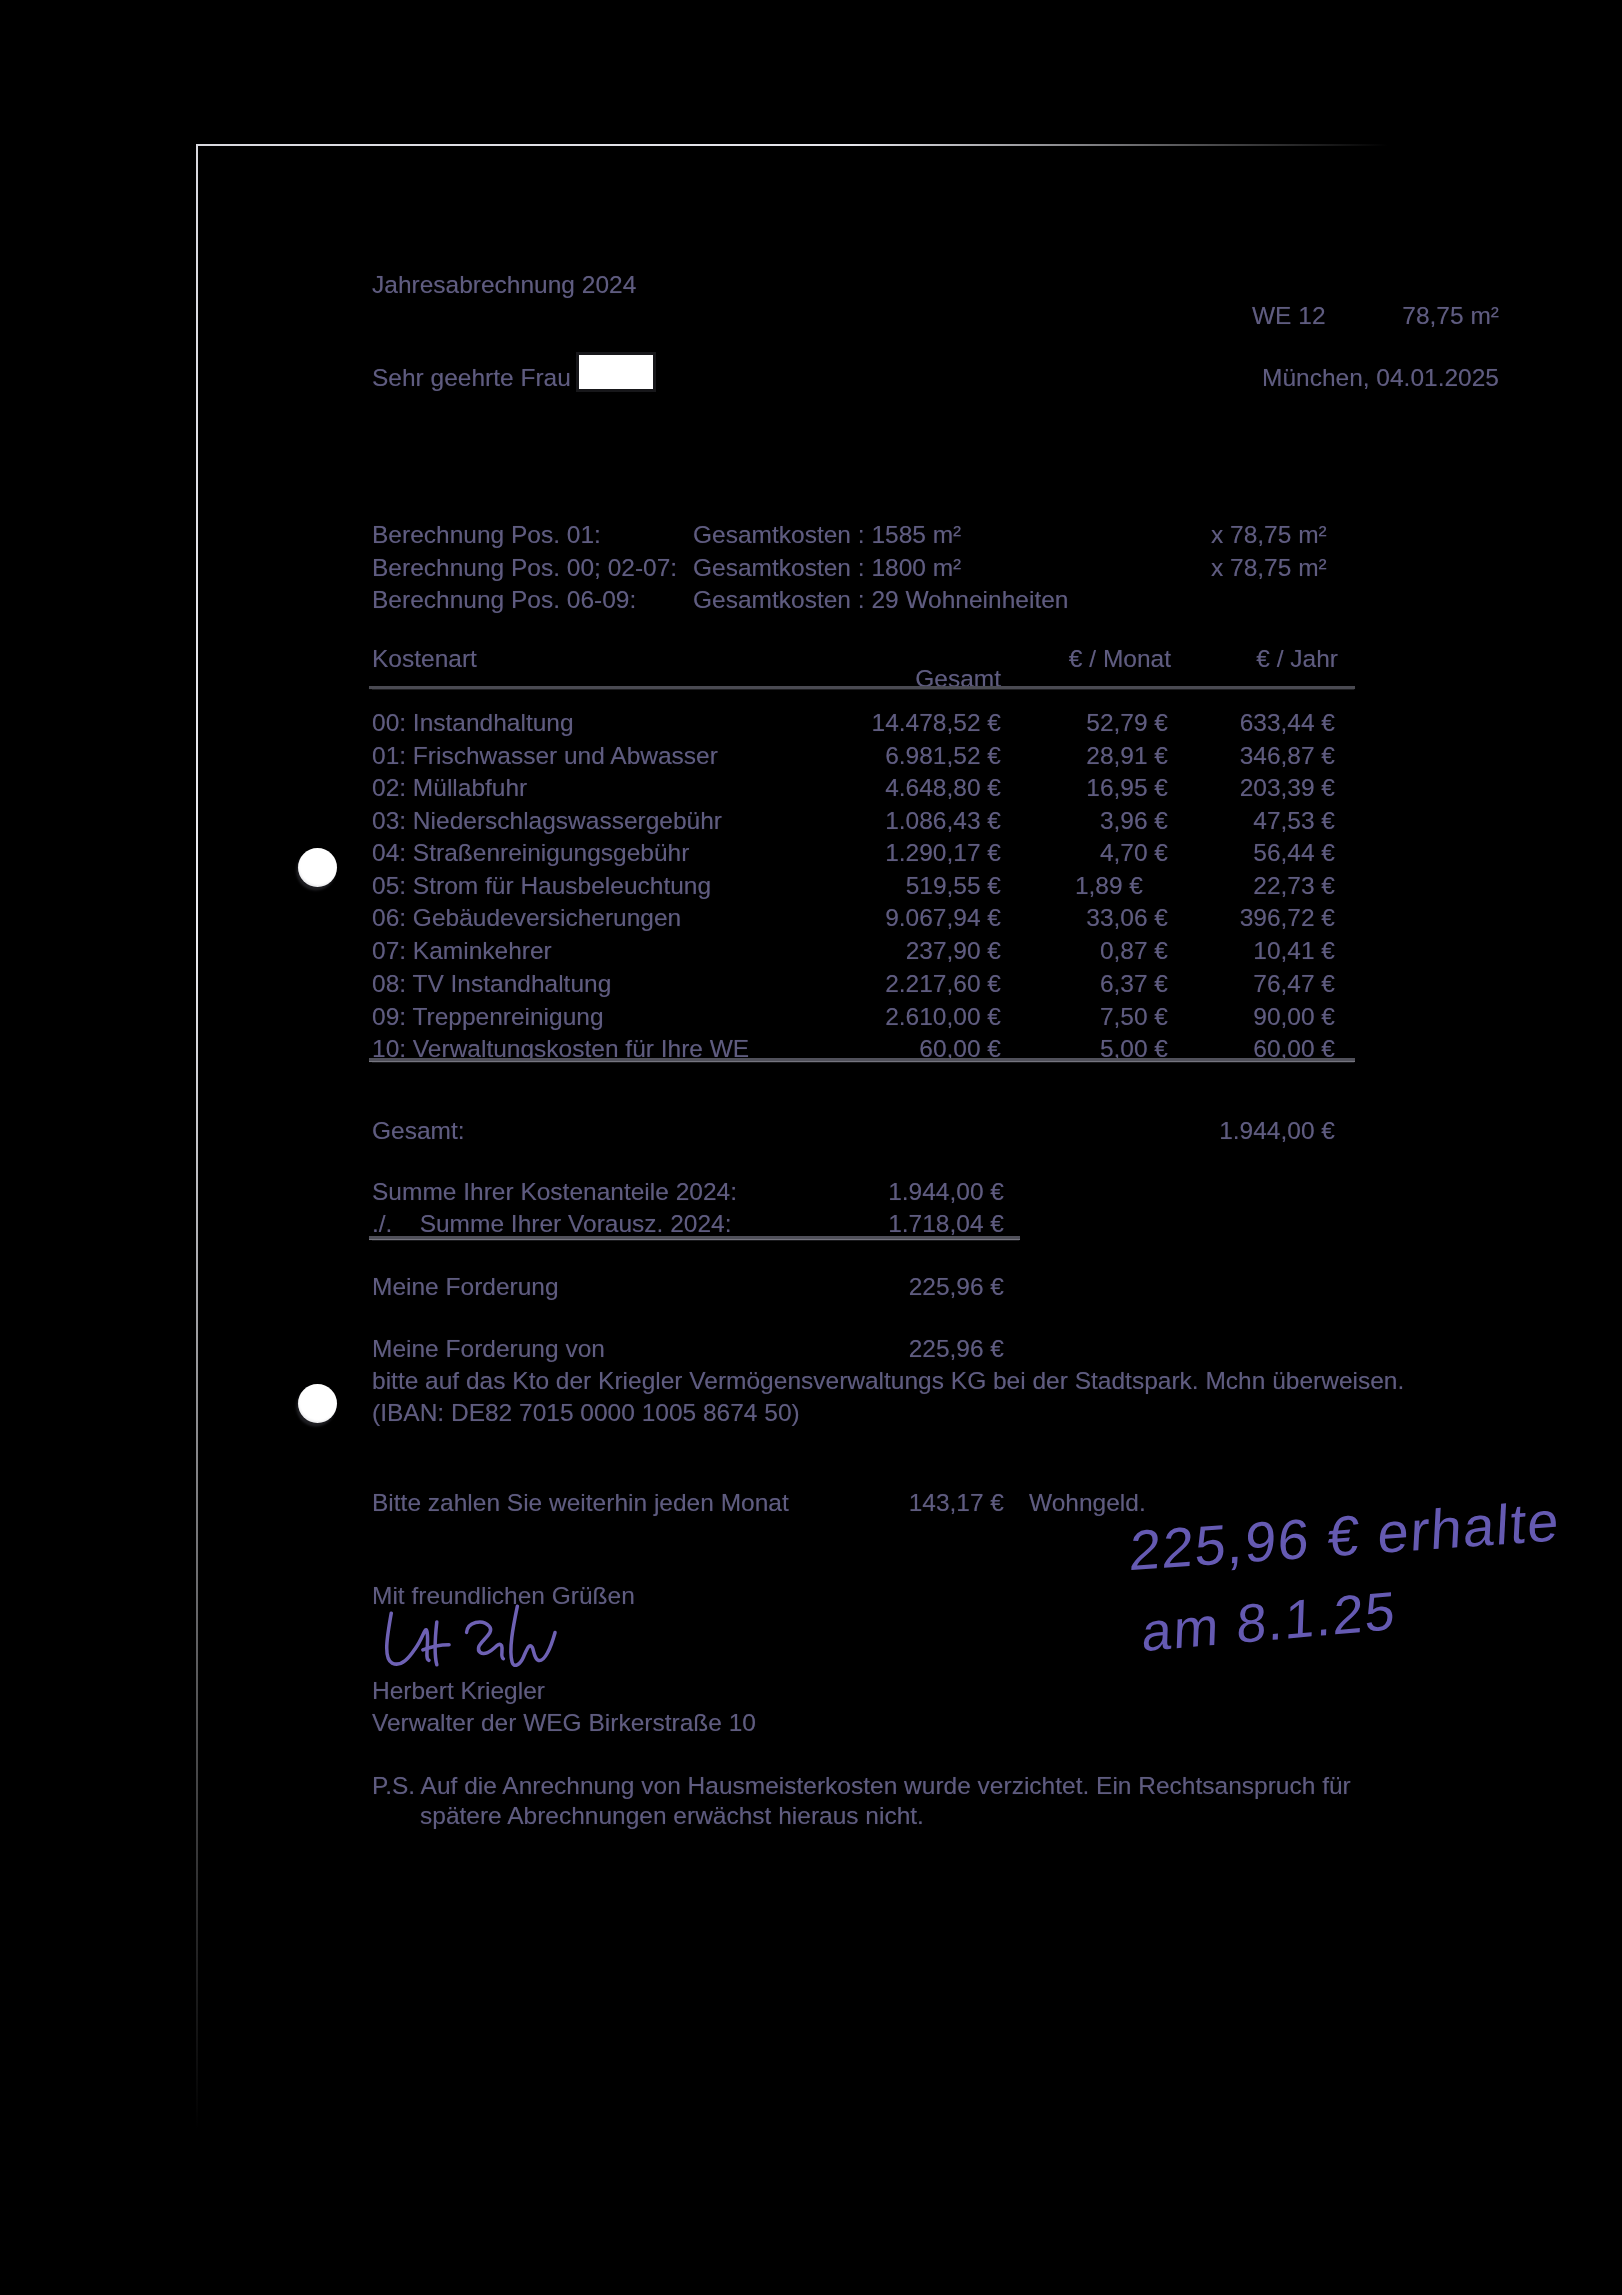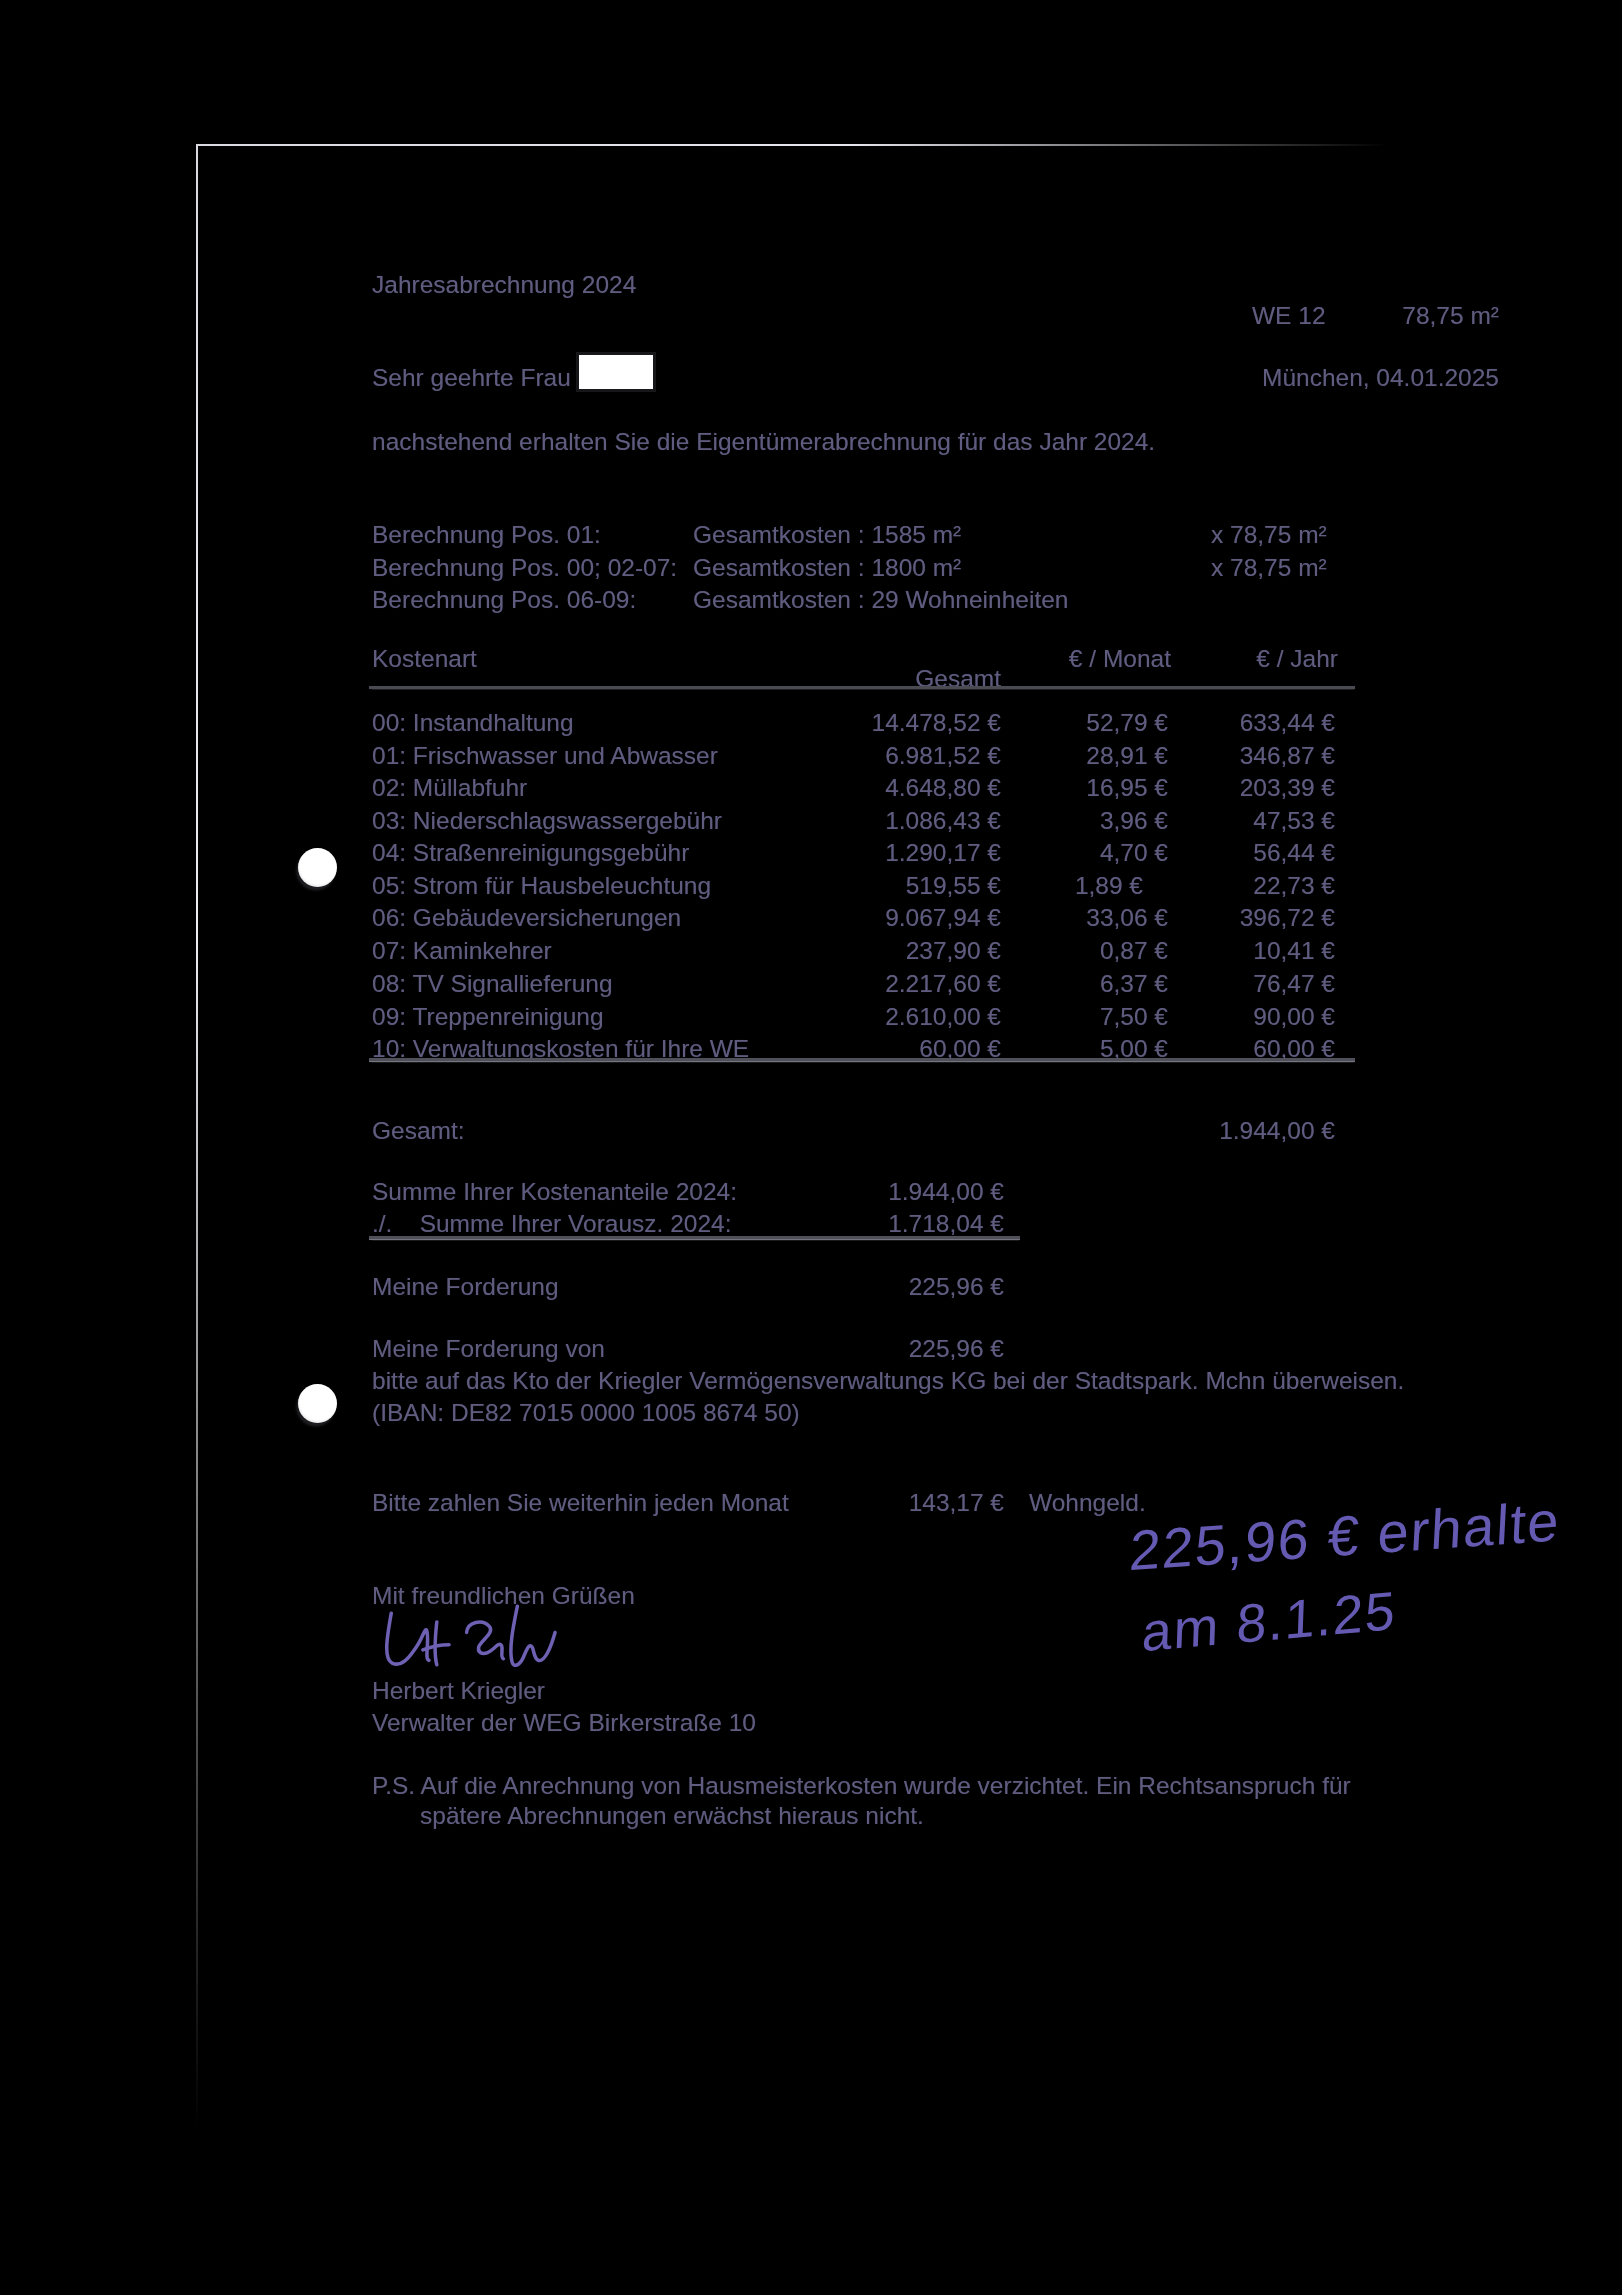--- a/index.html
+++ b/index.html
@@ -47,21 +47,20 @@
 
   <div style="position:absolute;right:124px;top:301px;width:247px;display:flex;justify-content:space-between;">
     <span class="t" style="position:static;">WE 12</span>
     <span class="t" style="position:static;">78,75 m²</span>
   </div>
 
   <div class="t" style="left:372px;top:363px;">Sehr geehrte Frau</div>
   <div class="redacted-box"></div>
   <div class="t num" style="right:124px;top:363px;width:254px;">München, 04.01.2025</div>
 
-  <div class="t" style="left:372px;top:427px;">nachstehend erhalten Sie die Eigentümerabrechnung für das Jahr 2024.</div>
 
   <div>
     <div class="t" style="left:372px;top:520px;">Berechnung Pos. 01:</div>
     <div class="t" style="left:693px;top:520px;">Gesamtkosten : 1585 m²</div>
     <div class="t" style="left:1211px;top:520px;">x 78,75 m²</div>
 
     <div class="t" style="left:372px;top:553px;">Berechnung Pos. 00; 02-07:</div>
     <div class="t" style="left:693px;top:553px;">Gesamtkosten : 1800 m²</div>
     <div class="t" style="left:1211px;top:553px;">x 78,75 m²</div>
 
@@ -119,21 +118,21 @@
       <span class="t num" style="left:999px;top:903px;width:169px;">33,06 €</span>
       <span class="t num" style="left:1166px;top:903px;width:169px;">396,72 €</span>
     </div>
     <div>
       <span class="t" style="left:372px;top:936px;">07: Kaminkehrer</span>
       <span class="t num" style="left:790px;top:936px;width:211px;">237,90 €</span>
       <span class="t num" style="left:999px;top:936px;width:169px;">0,87 €</span>
       <span class="t num" style="left:1166px;top:936px;width:169px;">10,41 €</span>
     </div>
     <div>
-      <span class="t" style="left:372px;top:969px;">08: TV Signallieferung</span>
+      <span class="t" style="left:372px;top:969px;">08: TV Instandhaltung</span>
       <span class="t num" style="left:790px;top:969px;width:211px;">2.217,60 €</span>
       <span class="t num" style="left:999px;top:969px;width:169px;">6,37 €</span>
       <span class="t num" style="left:1166px;top:969px;width:169px;">76,47 €</span>
     </div>
     <div>
       <span class="t" style="left:372px;top:1002px;">09: Treppenreinigung</span>
       <span class="t num" style="left:790px;top:1002px;width:211px;">2.610,00 €</span>
       <span class="t num" style="left:999px;top:1002px;width:169px;">7,50 €</span>
       <span class="t num" style="left:1166px;top:1002px;width:169px;">90,00 €</span>
     </div>

